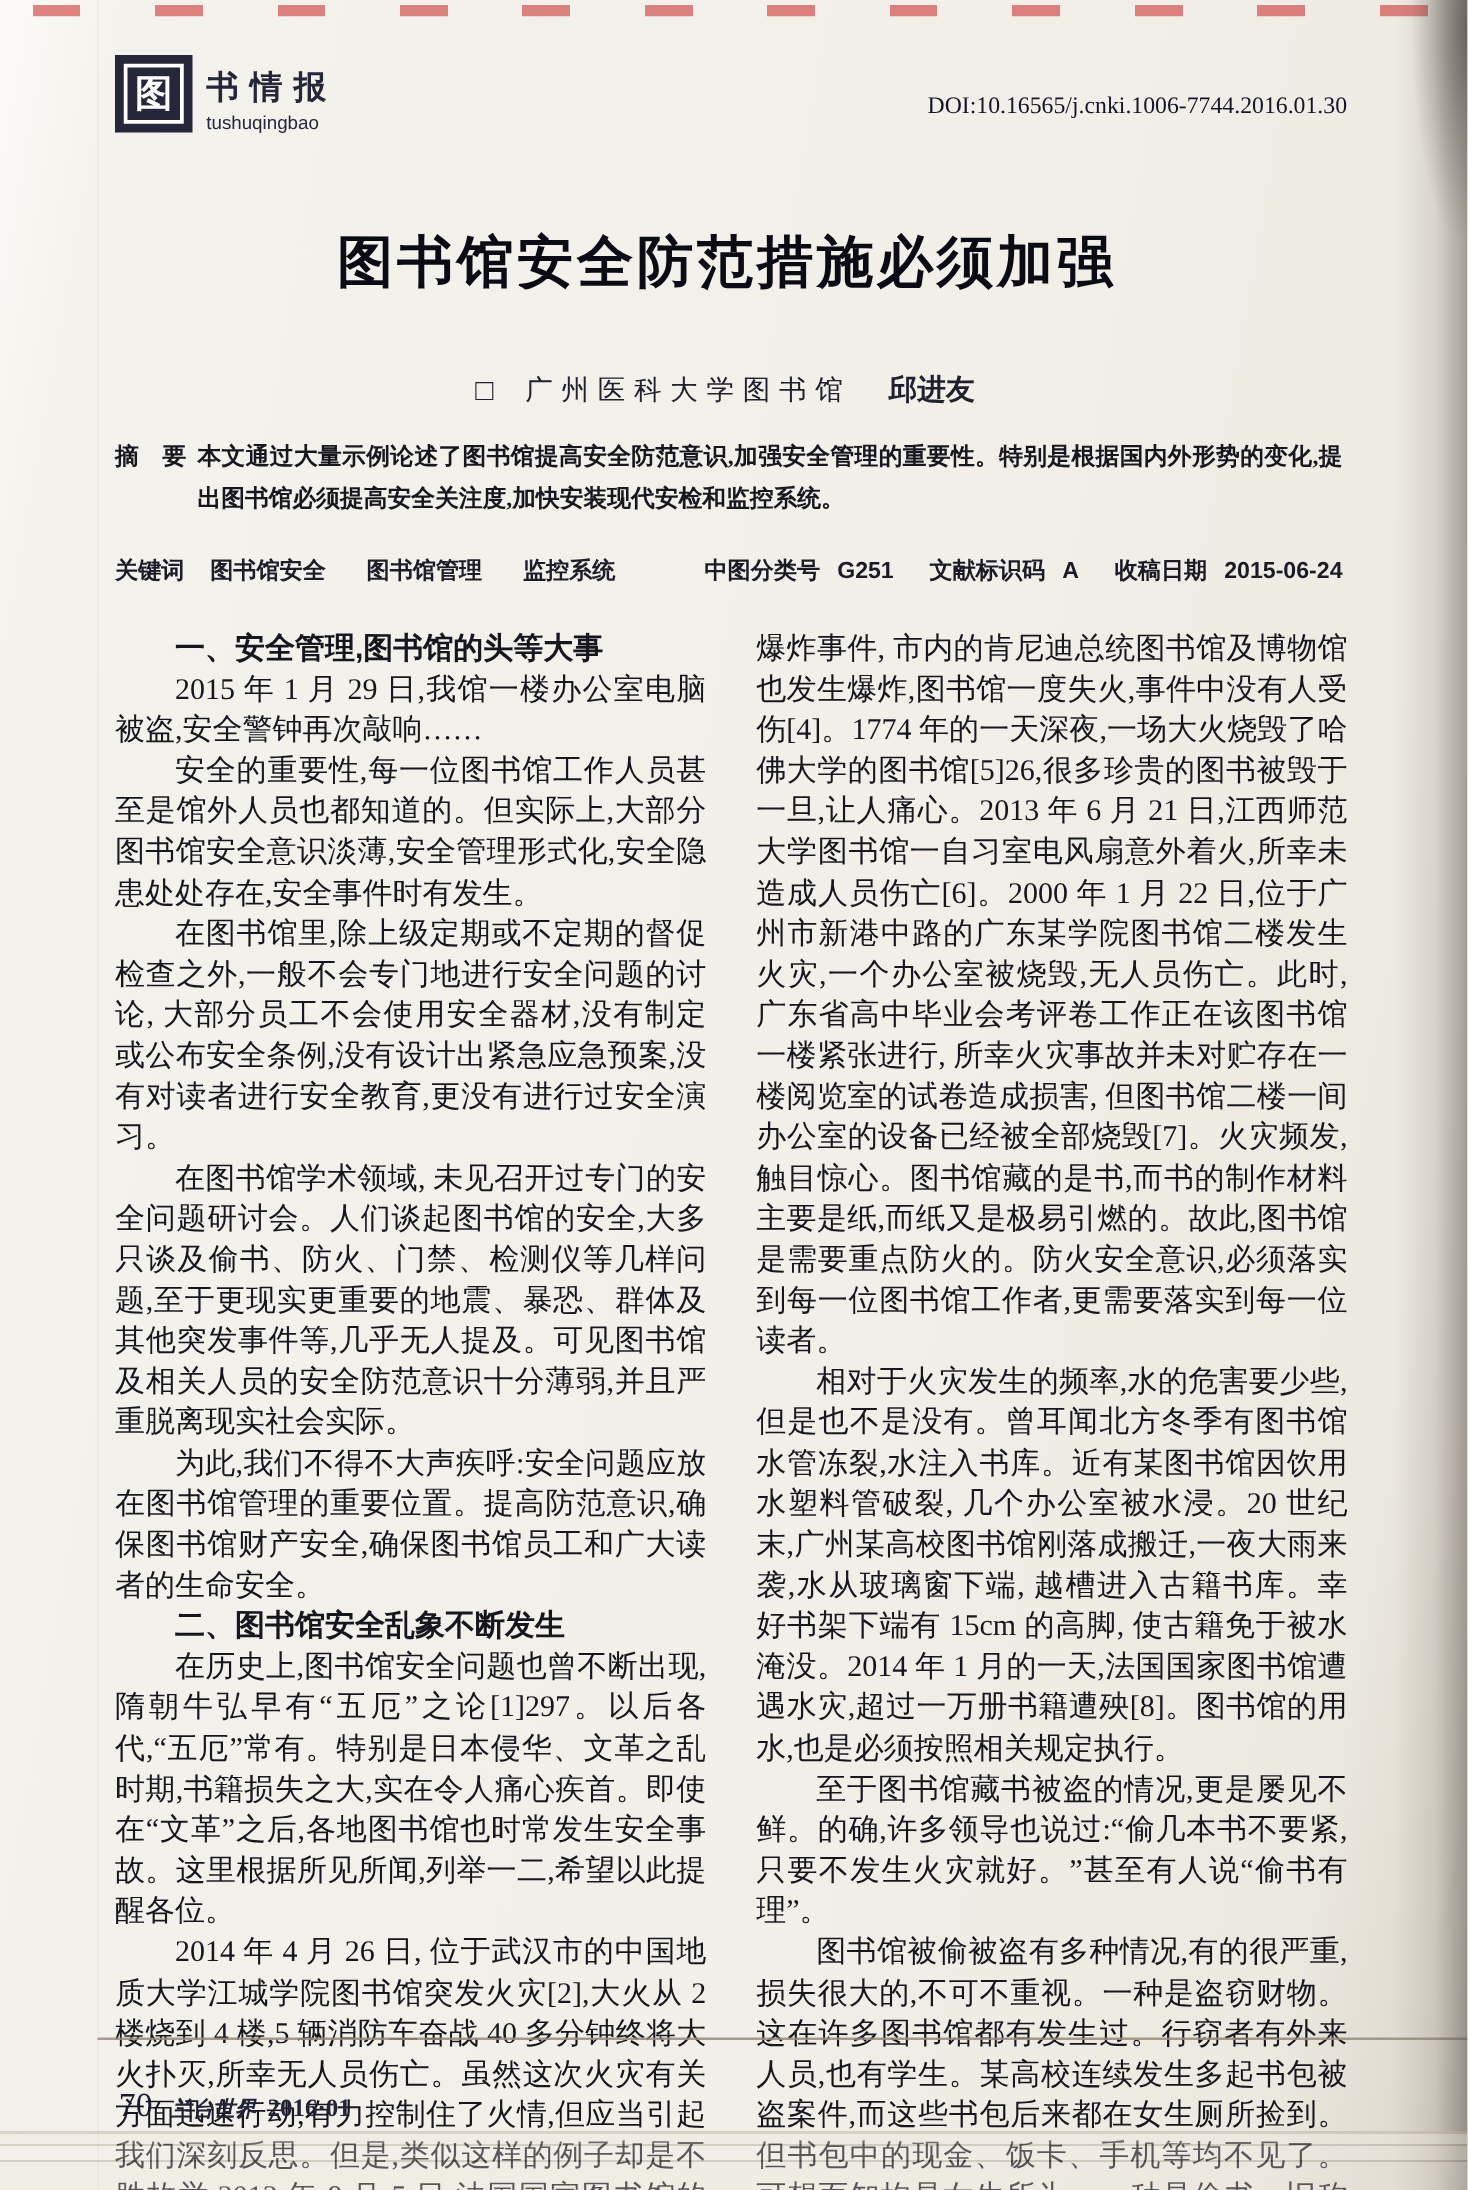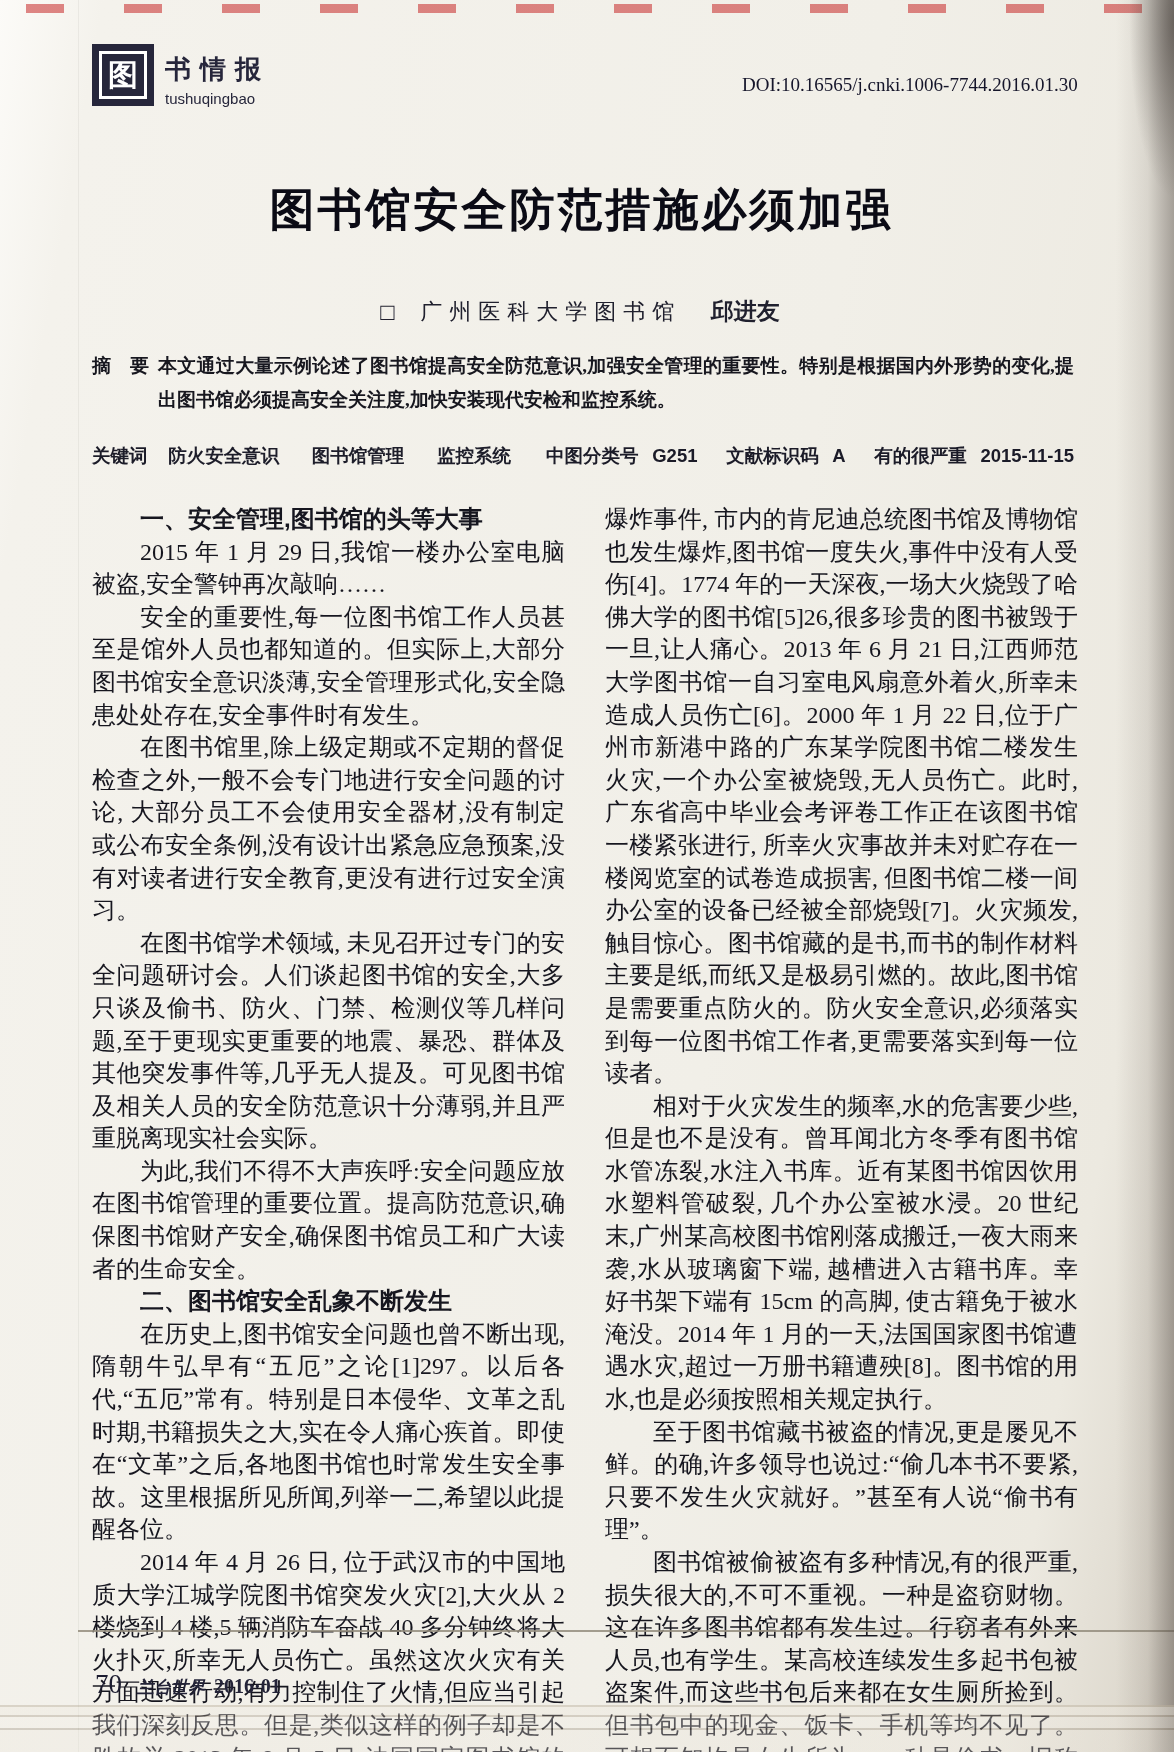--- a/index.html
+++ b/index.html
@@ -96,31 +96,31 @@
   </div>
 
   <div class="abstract">
     <span class="abstract-label">摘　要</span>
     <span>本文通过大量示例论述了图书馆提高安全防范意识,加强安全管理的重要性。特别是根据国内外形势的变化,提出图书馆必须提高安全关注度,加快安装现代安检和监控系统。</span>
   </div>
 
   <div class="meta-row">
     <div>
       <span class="kw-label">关键词</span>
-      <span class="kw">防火安全意识</span>
+      <span class="kw">图书馆安全</span>
       <span class="kw">图书馆管理</span>
       <span class="kw">监控系统</span>
     </div>
     <div>
       <span class="meta-pair-label">中图分类号</span>
       <span class="meta-pair-value">G251</span>
       <span class="meta-pair-label">文献标识码</span>
       <span class="meta-pair-value">A</span>
-      <span class="meta-pair-label">有的很严重</span>
-      <span class="meta-pair-value">2015-11-15</span>
+      <span class="meta-pair-label">收稿日期</span>
+      <span class="meta-pair-value">2015-06-24</span>
     </div>
   </div>
 
   <div class="columns">
     <div class="col">
       <p class="bhead">一、安全管理,图书馆的头等大事</p>
       <p class="para">2015 年 1 月 29 日,我馆一楼办公室电脑被盗,安全警钟再次敲响……</p>
       <p class="para">安全的重要性,每一位图书馆工作人员甚至是馆外人员也都知道的。但实际上,大部分图书馆安全意识淡薄,安全管理形式化,安全隐患处处存在,安全事件时有发生。</p>
       <p class="para">在图书馆里,除上级定期或不定期的督促检查之外,一般不会专门地进行安全问题的讨论, 大部分员工不会使用安全器材,没有制定或公布安全条例,没有设计出紧急应急预案,没有对读者进行安全教育,更没有进行过安全演习。</p>
       <p class="para">在图书馆学术领域, 未见召开过专门的安全问题研讨会。人们谈起图书馆的安全,大多只谈及偷书、防火、门禁、检测仪等几样问题,至于更现实更重要的地震、暴恐、群体及其他突发事件等,几乎无人提及。可见图书馆及相关人员的安全防范意识十分薄弱,并且严重脱离现实社会实际。</p>

